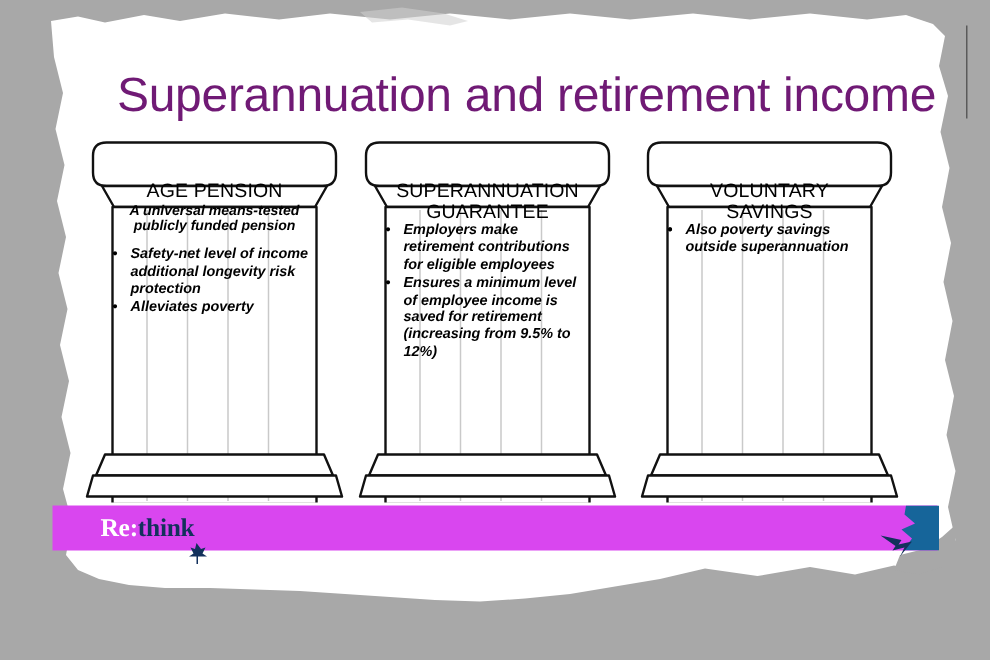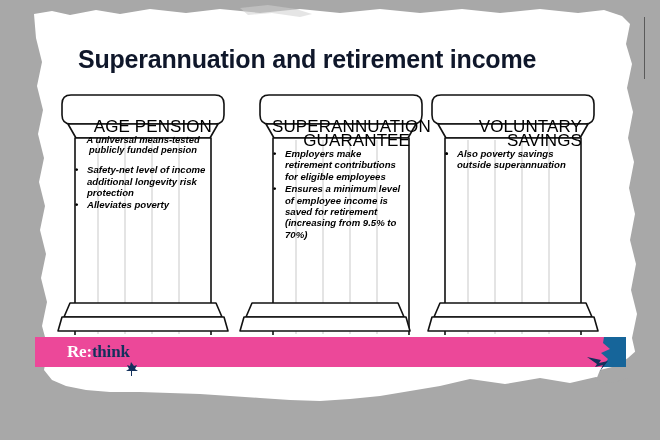--- a/index.html
+++ b/index.html
@@ -24,51 +24,50 @@
     background:#5a5a5a;
   }
 
   
   #content{
     position:absolute;left:0;top:0;width:660px;height:440px;
   }
 
   #title{
     position:absolute;left:78px;top:45px;
-    font-size:25px;font-weight:bold;
-    color:#0f172a;
+    font-size:32px;font-weight:normal;
+    color:#701a75;
     letter-spacing:-0.2px;
     white-space:nowrap;
   }
 
   
   .pillar{
     position:absolute;
     top:90px;
     width:170px;height:245px;
   }
   #pillar-0{left:58px;}
-  #pillar-1{left:256px;}
+  #pillar-1{left:240px;}
   #pillar-2{left:428px;}
   .pillar svg{position:absolute;left:0;top:0;}
 
   .shaft-text{
     position:absolute;
     left:16px;right:16px;
     top:30px;
     text-align:center;
     color:#000;
   }
   .head{
-    font-size:17px;
+    font-size:13px;
     line-height:13.5px;
     letter-spacing:.1px;
     margin:0 0 1px 0;
     white-space:pre-line;
-    text-align:right;
   }
   .sub{
     font-size:9.4px;
     font-style:italic;
     font-weight:bold;
     line-height:10.8px;
     margin:0 0 8px 0;
   }
   .bullets{
     margin:0;padding:0;list-style:none;
@@ -86,21 +85,21 @@
   .bullets li .bul{
     position:absolute;left:1px;top:-0.5px;
     font-style:normal;font-weight:bold;
     font-size:9.6px;
   }
 
   
   #band{
     position:absolute;
     left:35px;top:337px;width:590px;height:30px;
-    background:#ec4899;
+    background:#d946ef;
   }
   #band-tear{position:absolute;right:-1px;top:0;}
   #logo{
     position:absolute;left:32px;top:5px;
     font-family:"Liberation Serif", serif;
     font-weight:bold;font-size:17px;
     letter-spacing:-0.2px;
   }
   #logo .re{color:#ffffff;}
   #logo .think{color:#13315c;}
@@ -175,21 +174,21 @@
         <line x1="67" y1="50" x2="67" y2="244"></line>
         <line x1="94" y1="50" x2="94" y2="244"></line>
         <line x1="121" y1="50" x2="121" y2="244"></line>
       </g>
     </svg>
     <div class="shaft-text">
       <div class="head">SUPERANNUATION
 GUARANTEE</div>
       <ul class="bullets">
         <li><span class="bul">•</span><span>Employers make retirement contributions for eligible employees</span></li>
-        <li><span class="bul">•</span><span>Ensures a minimum level of employee income is saved for retirement (increasing from 9.5% to 70%)</span></li>
+        <li><span class="bul">•</span><span>Ensures a minimum level of employee income is saved for retirement (increasing from 9.5% to 12%)</span></li>
       </ul>
     </div>
   </div>
 
   <div class="pillar" id="pillar-2">
     <svg width="170" height="245" viewBox="0 0 170 245" xmlns="http://www.w3.org/2000/svg">
       <g fill="#ffffff" stroke="#111111" stroke-width="1.6" stroke-linejoin="round">
         <path d="M4,14 q0,-9 9,-9 L157,5 q9,0 9,9 L166,25 q0,9 -9,9 L13,34 q-9,0 -9,-9 Z"></path>
         <path d="M10,34 L160,34 L152,48 L18,48 Z"></path>
         <rect x="17" y="48" width="136" height="198"></rect>

